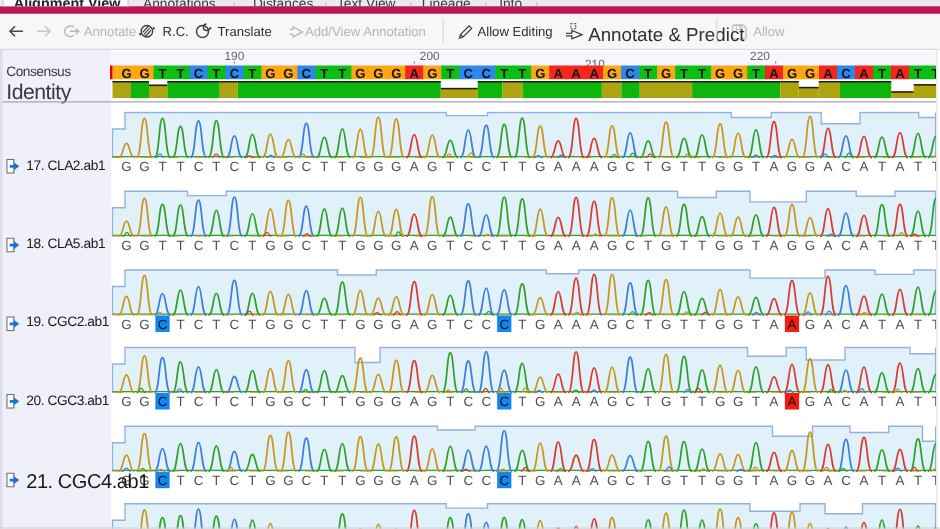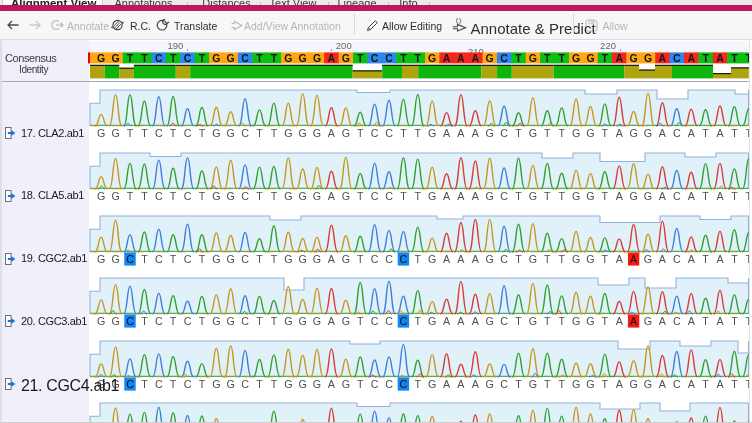--- a/index.html
+++ b/index.html
@@ -55,30 +55,30 @@
   </svg>
 <div style="position:absolute;left:67px;top:19.5px;font-size:10.5px;color:#b5b5b5;white-space:nowrap">Annotate</div>
 <div style="position:absolute;left:130px;top:19.5px;font-size:10.5px;color:#2f2f2f;white-space:nowrap">R.C.</div>
 <div style="position:absolute;left:174px;top:19.5px;font-size:10.5px;color:#2f2f2f;white-space:nowrap">Translate</div>
 <div style="position:absolute;left:244px;top:19.5px;font-size:10.5px;color:#b5b5b5;white-space:nowrap">Add/View Annotation</div>
 <div style="position:absolute;left:382px;top:19.5px;font-size:10.5px;color:#2f2f2f;white-space:nowrap">Allow Editing</div>
 <div style="position:absolute;left:470.5px;top:19.5px;font-size:15px;color:#2f2f2f;white-space:nowrap">Annotate &amp; Predict</div>
 <div style="position:absolute;left:602.5px;top:19.5px;font-size:10.5px;color:#b5b5b5;white-space:nowrap">Allow</div>
 <div style="position:absolute;left:353.5px;top:14px;width:1px;height:20px;background:#d9d9d9"></div>
 <div style="position:absolute;left:573px;top:14px;width:1px;height:20px;background:#d9d9d9"></div>
-<div style="position:absolute;top:40px;left:167.5px;width:40px;text-align:left;font-size:9.5px;color:#666">190</div>
+<div style="position:absolute;top:40px;left:167.5px;width:40px;text-align:center;font-size:9.5px;color:#666">190</div>
 <div style="position:absolute;top:48.8px;left:186.9px;width:1.2px;height:2.5px;background:#999"></div>
 <div style="position:absolute;top:40px;left:311.7px;width:40px;text-align:right;font-size:9.5px;color:#666">200</div>
 <div style="position:absolute;top:48.8px;left:331.1px;width:1.2px;height:2.5px;background:#999"></div>
 <div style="position:absolute;top:46px;left:455.9px;width:40px;text-align:center;font-size:9.5px;color:#666">210</div>
 <div style="position:absolute;top:48.8px;left:475.3px;width:1.2px;height:2.5px;background:#999"></div>
 <div style="position:absolute;top:40px;left:600.1px;width:40px;font-size:9.5px;color:#666">220</div>
 <div style="position:absolute;top:48.8px;left:619.5px;width:1.2px;height:2.5px;background:#999"></div>
 <div style="position:absolute;left:5px;top:51.7px;font-size:11px;letter-spacing:-0.4px;color:#3a3a42">Consensus</div>
-<div style="position:absolute;left:19px;top:63.7px;font-size:10px;letter-spacing:-0.4px;color:#3a3a42">Identity</div>
+<div style="position:absolute;left:5px;top:63.7px;font-size:17px;letter-spacing:-0.4px;color:#3a3a42">Identity</div>
 <svg style="position:absolute;left:0;top:52px" width="752" height="30" viewBox="0 52 752 30">
     <rect x="90" y="52.4" width="4" height="11" fill="#FFA713"></rect>
     <rect x="94.0" y="52.4" width="14.9" height="11" fill="#FFA713"></rect>
     <text x="101.2" y="62.1" font-size="10.5" font-weight="bold" fill="#151515" text-anchor="middle">G</text>
     <rect x="108.4" y="52.4" width="14.9" height="11" fill="#FFA713"></rect>
     <text x="115.6" y="62.1" font-size="10.5" font-weight="bold" fill="#151515" text-anchor="middle">G</text>
     <rect x="122.8" y="52.4" width="14.9" height="11" fill="#0DBE13"></rect>
     <text x="130.0" y="62.1" font-size="10.5" font-weight="bold" fill="#151515" text-anchor="middle">T</text>
     <rect x="137.2" y="52.4" width="14.9" height="11" fill="#0DBE13"></rect>
     <text x="144.4" y="62.1" font-size="10.5" font-weight="bold" fill="#151515" text-anchor="middle">T</text>

